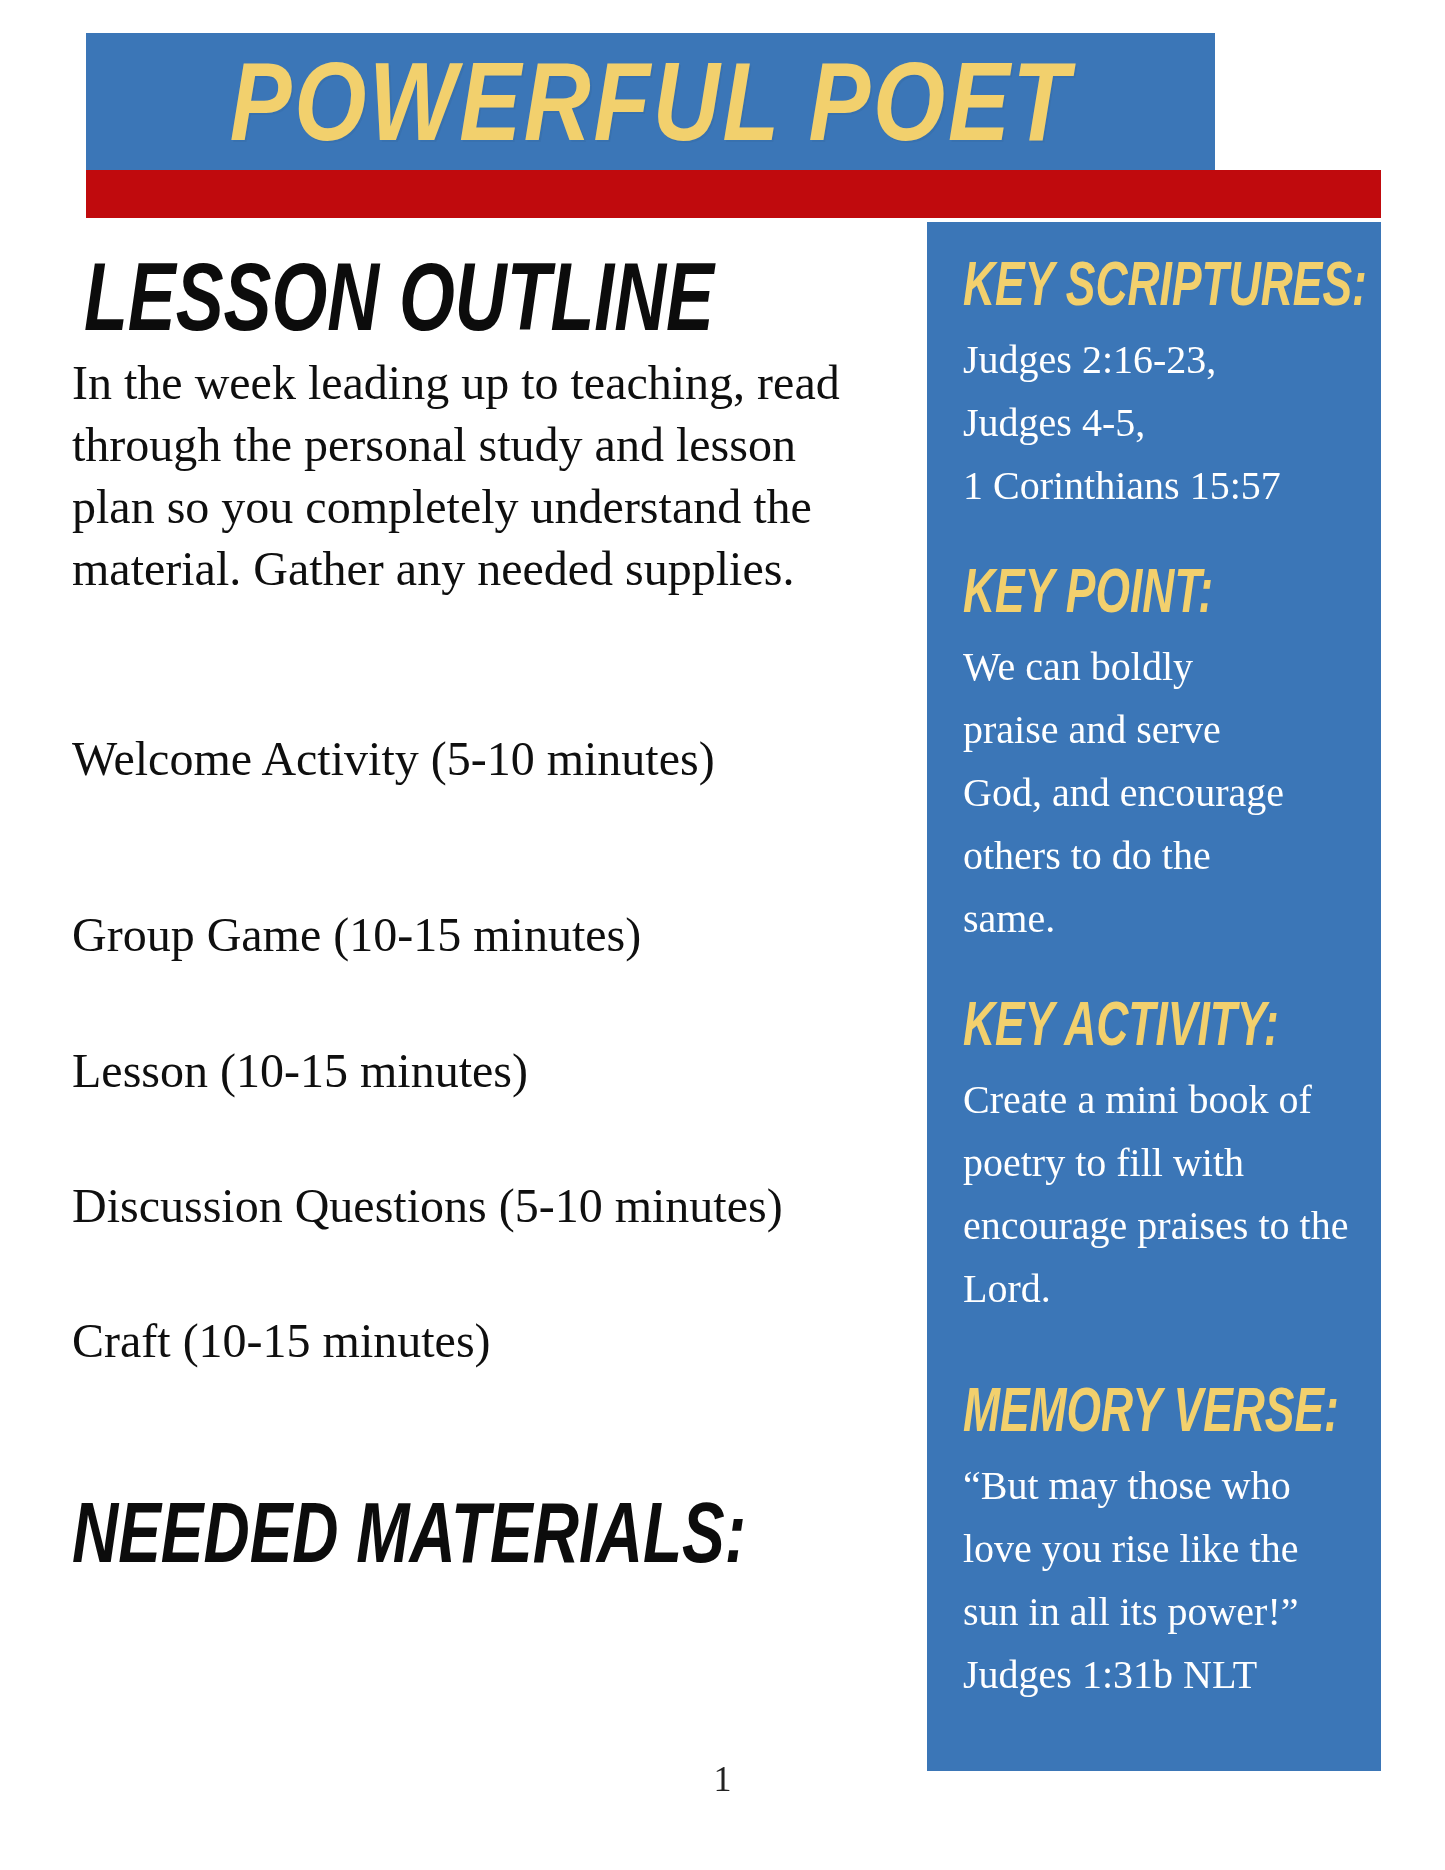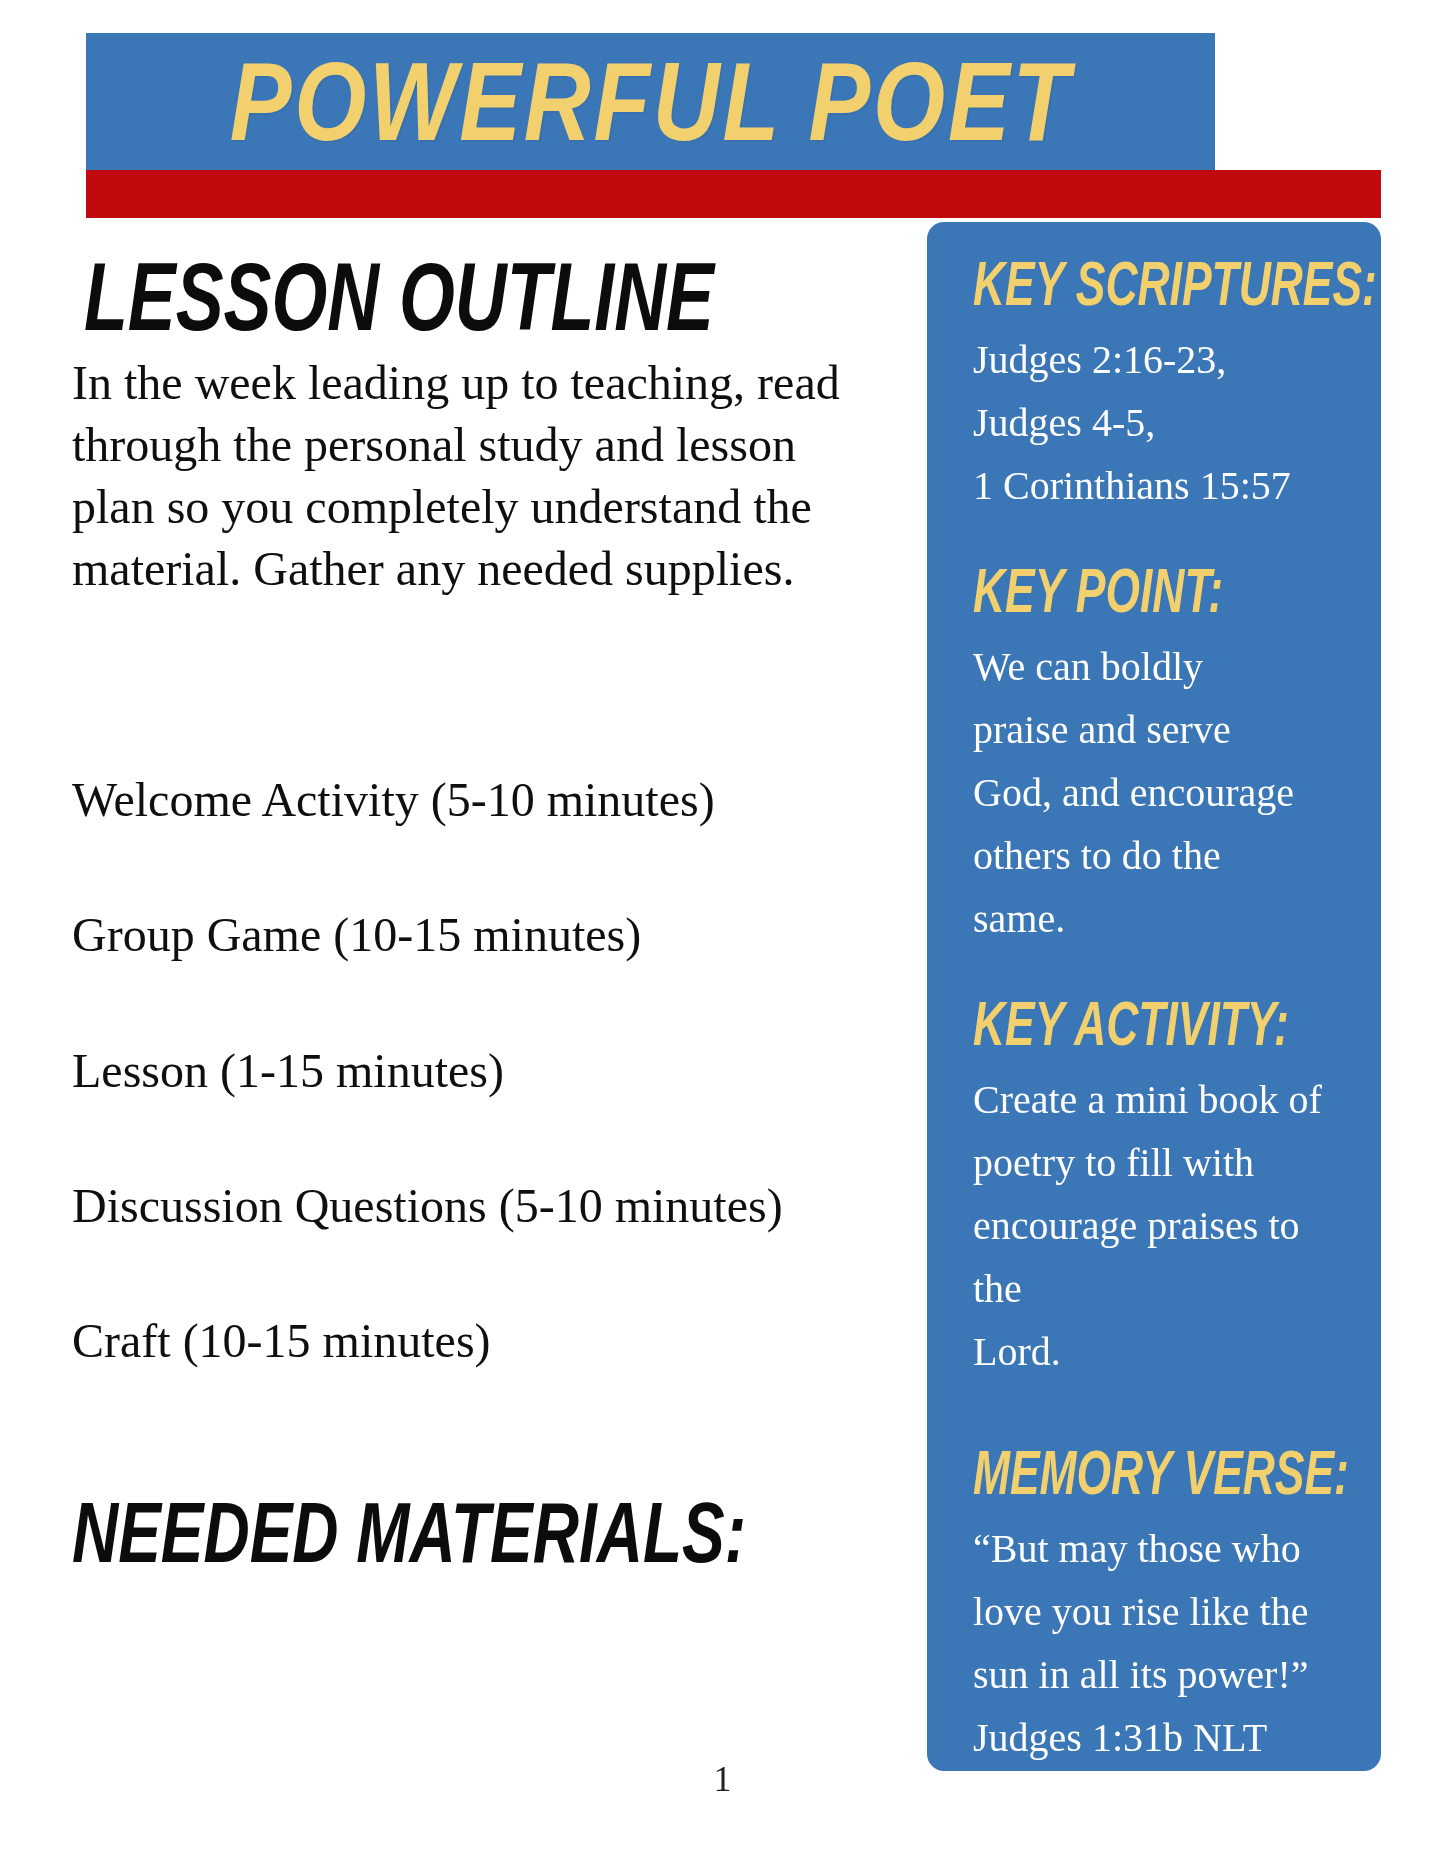--- a/index.html
+++ b/index.html
@@ -79,23 +79,22 @@
     font-size: 36px; color: #222;
   }
 
   
   .sidebar {
     position: absolute;
     left: 927px; top: 222px;
     width: 454px; height: 1549px;
     background: #3b76b7;
     box-sizing: border-box;
-    padding: 26px 30px 0 46px;
+    padding: 26px 30px 0 36px;
     color: #ffffff;
-    border-radius: 17px;
   }
   .sb-heading {
     font-family: "Liberation Sans", sans-serif;
     font-weight: bold; font-style: italic;
     font-size: 60px; line-height: 72px;
     color: #f2d06d;
     white-space: nowrap;
     transform: scaleX(0.74) scaleY(1.05);
     transform-origin: left center;
     margin-bottom: 8px;
@@ -117,23 +116,23 @@
 
   <div class="banner">
     <div class="banner-title">POWERFUL POET</div>
   </div>
   <div class="stripe"></div>
 
   <div class="brush-heading h-lesson">LESSON OUTLINE</div>
 
   <div class="intro">In the week leading up to teaching, read through the personal study and lesson plan so you completely understand the material. Gather any needed supplies.</div>
 
-  <div class="schedule-item" style="top:772px">Welcome Activity (5-10 minutes)</div>
+  <div class="schedule-item" style="top:731px">Welcome Activity (5-10 minutes)</div>
   <div class="schedule-item" style="top:907px">Group Game (10-15 minutes)</div>
-  <div class="schedule-item" style="top:1043px">Lesson (1-15 minutes)</div>
+  <div class="schedule-item" style="top:1043px">Lesson (10-15 minutes)</div>
   <div class="schedule-item" style="top:1178px">Discussion Questions (5-10 minutes)</div>
   <div class="schedule-item" style="top:1313px">Craft (10-15 minutes)</div>
 
   <div class="brush-heading h-materials">NEEDED MATERIALS:</div>
 
 
   <div class="page-number">1</div>
 
   <div class="sidebar">
 

